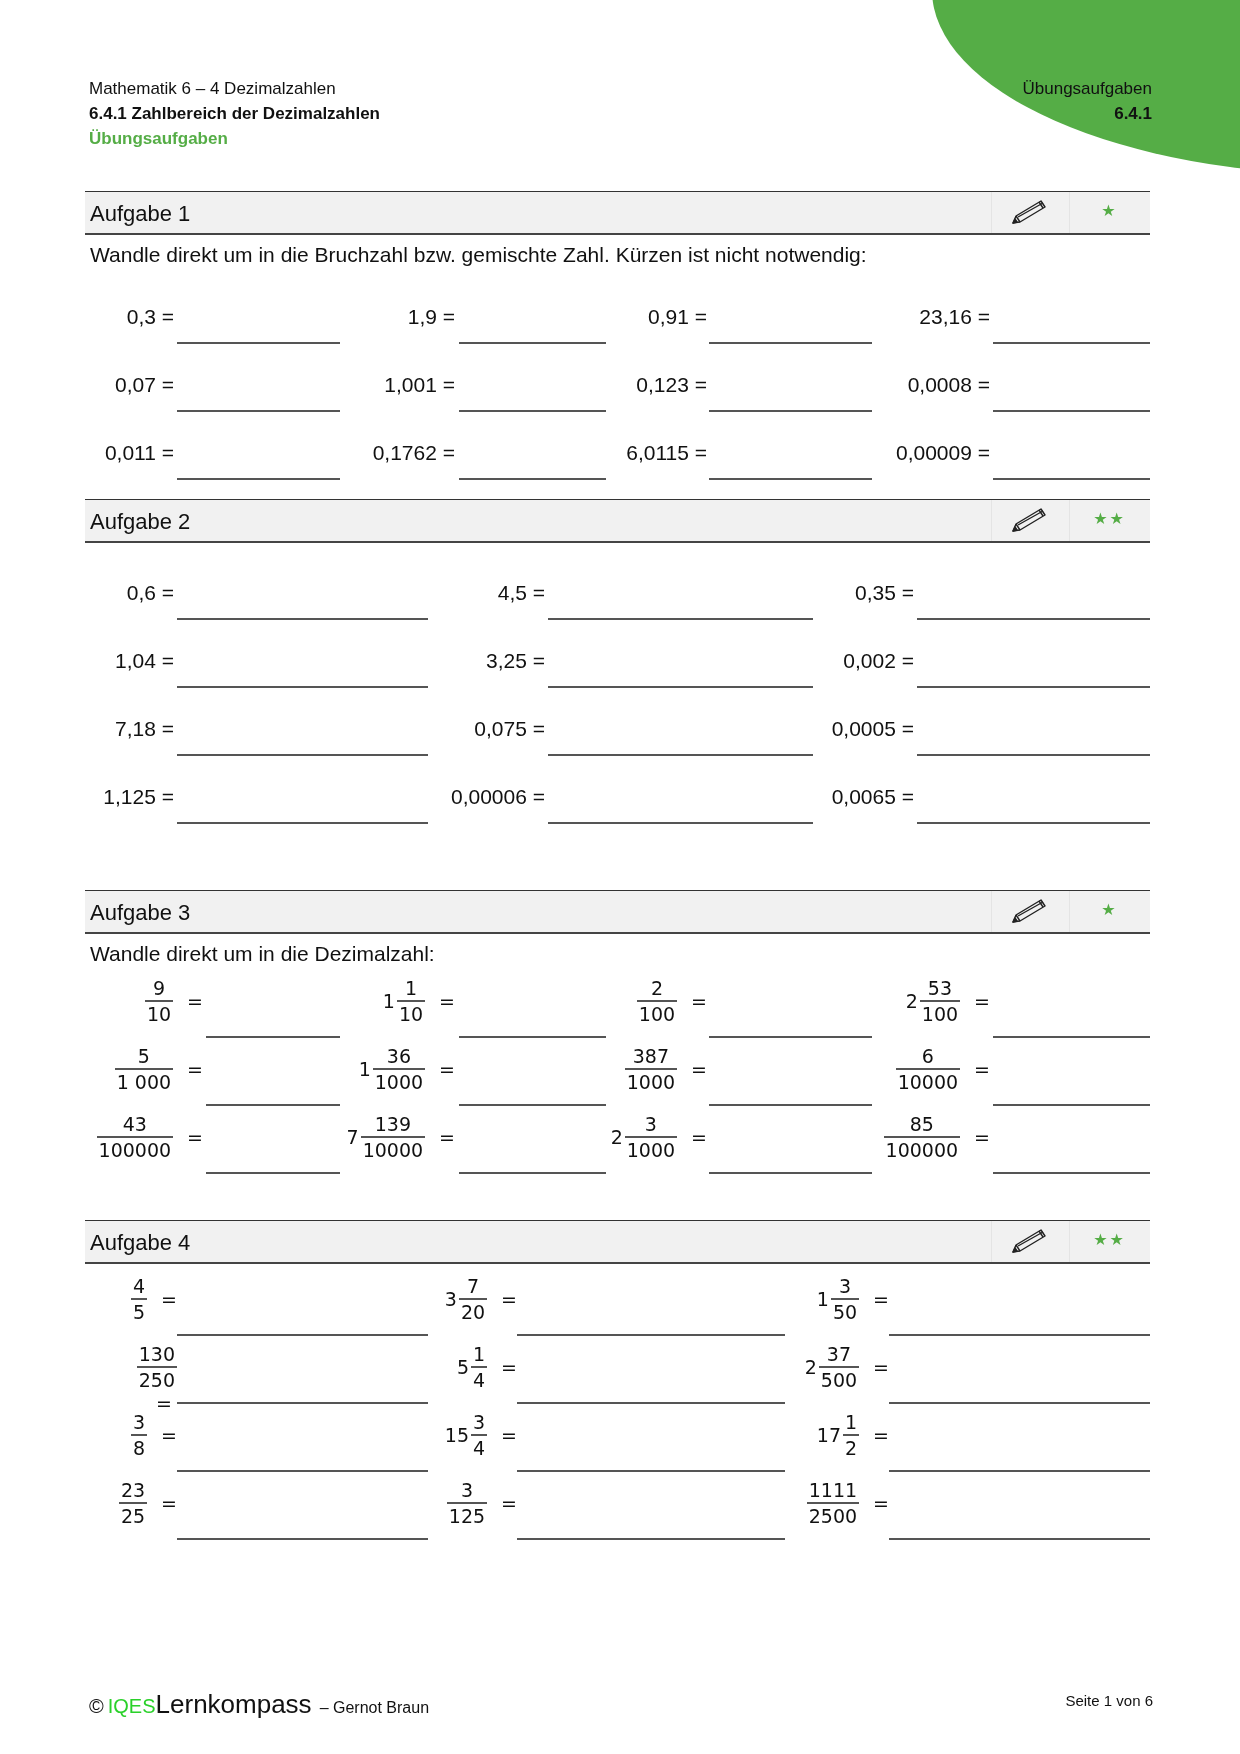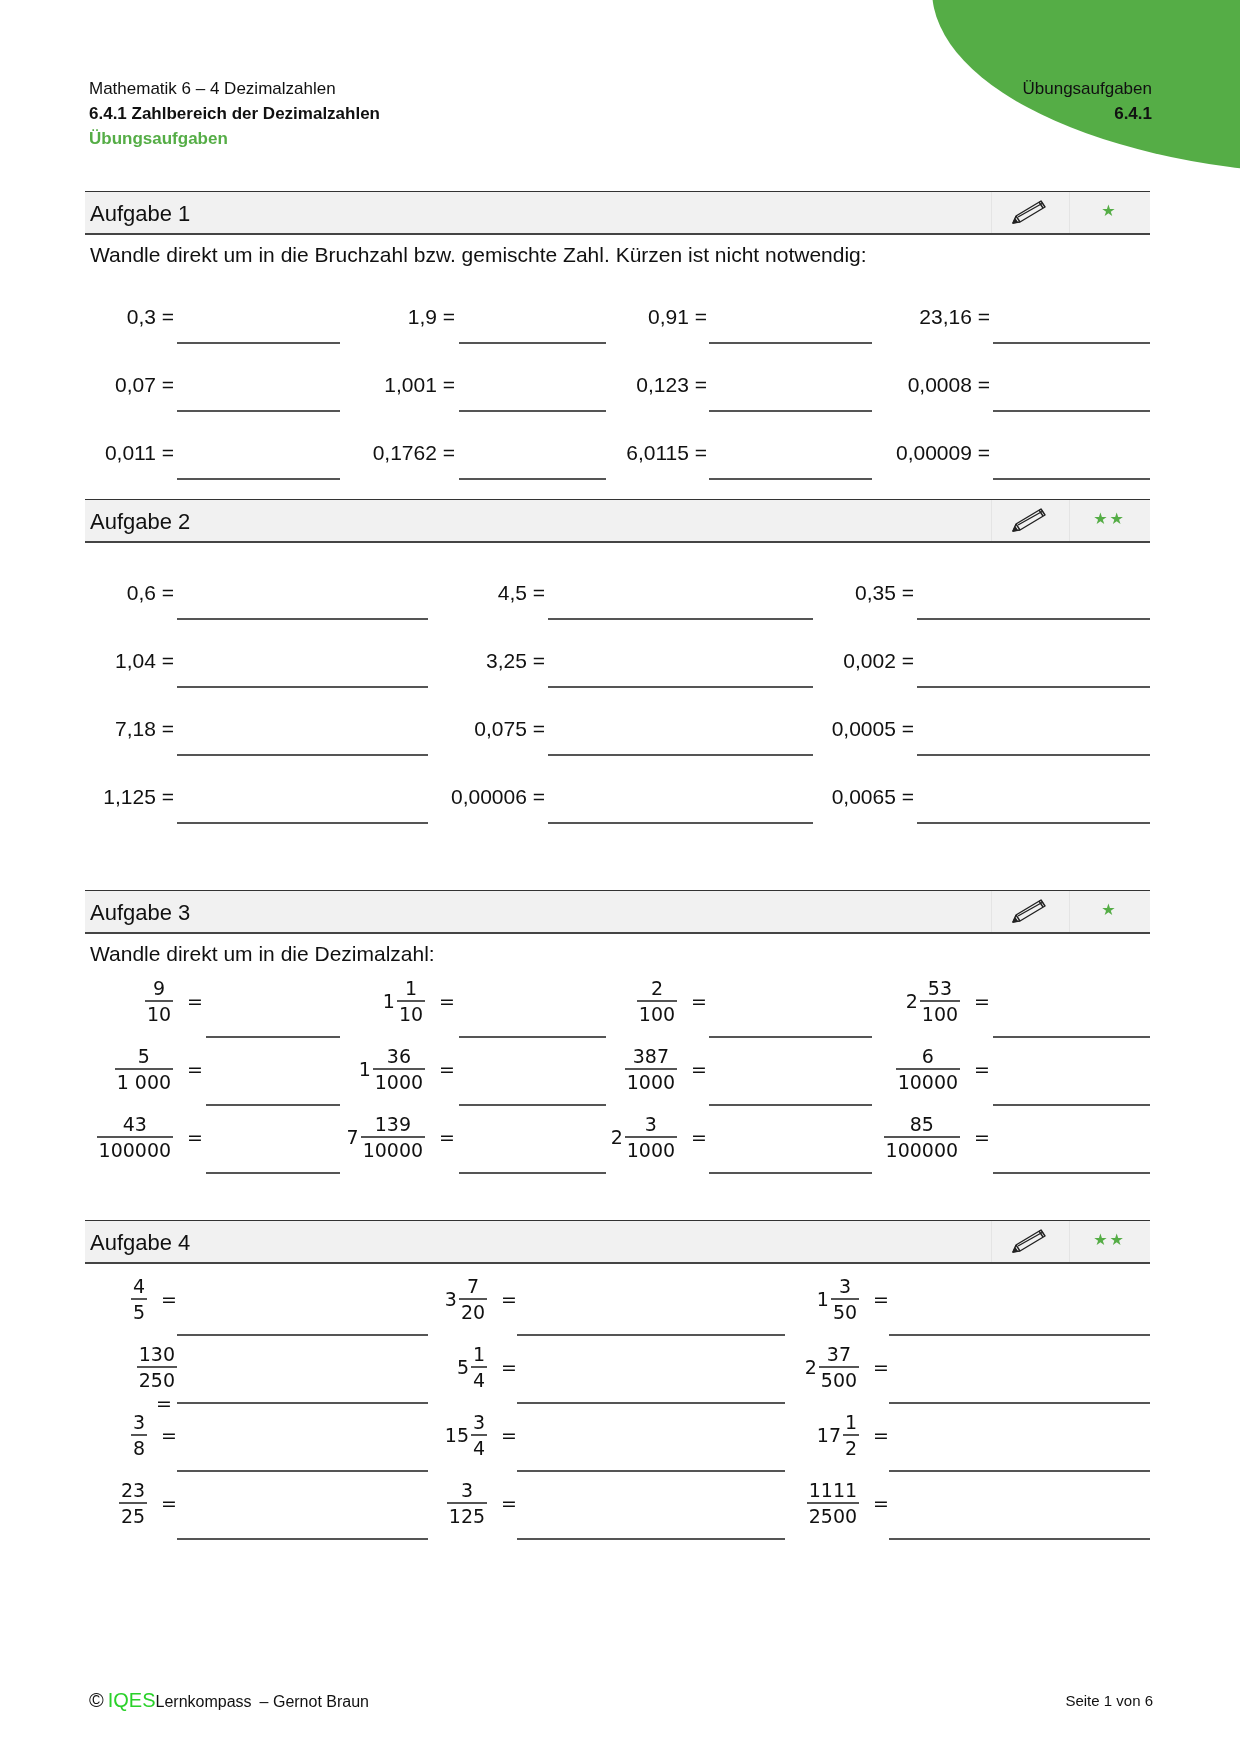--- a/index.html
+++ b/index.html
@@ -30,21 +30,21 @@
                font-family:"DejaVu Sans", sans-serif; font-size:19px; white-space:nowrap; }
   .whole { margin-right:2px; }
   .frac { display:inline-flex; flex-direction:column; align-items:center; line-height:24px; }
   .frac .num { padding:0 2px; }
   .frac .den { border-top:2px solid #555; padding:0 2px; }
   .eq { margin-left:14px; }
 
   .footer { position:absolute; left:89px; top:1689px; font-size:18px; display:flex; align-items:baseline; }
   .footer .copy { font-size:20px; margin-right:4px; }
   .footer .iqes { color:#2ad12a; font-size:20px; }
-  .footer .lk { font-size:16px; margin-right:8px; }
+  .footer .lk { font-size:26px; margin-right:8px; }
   .footer .author { font-size:16px; }
   .footer-right { position:absolute; right:87px; top:1692px; font-size:15px; }
 </style>
 </head>
 <body>
 
 <div class="blob"></div>
 
 <div class="hdr-left">
   <div>Mathematik 6 – 4 Dezimalzahlen</div>

